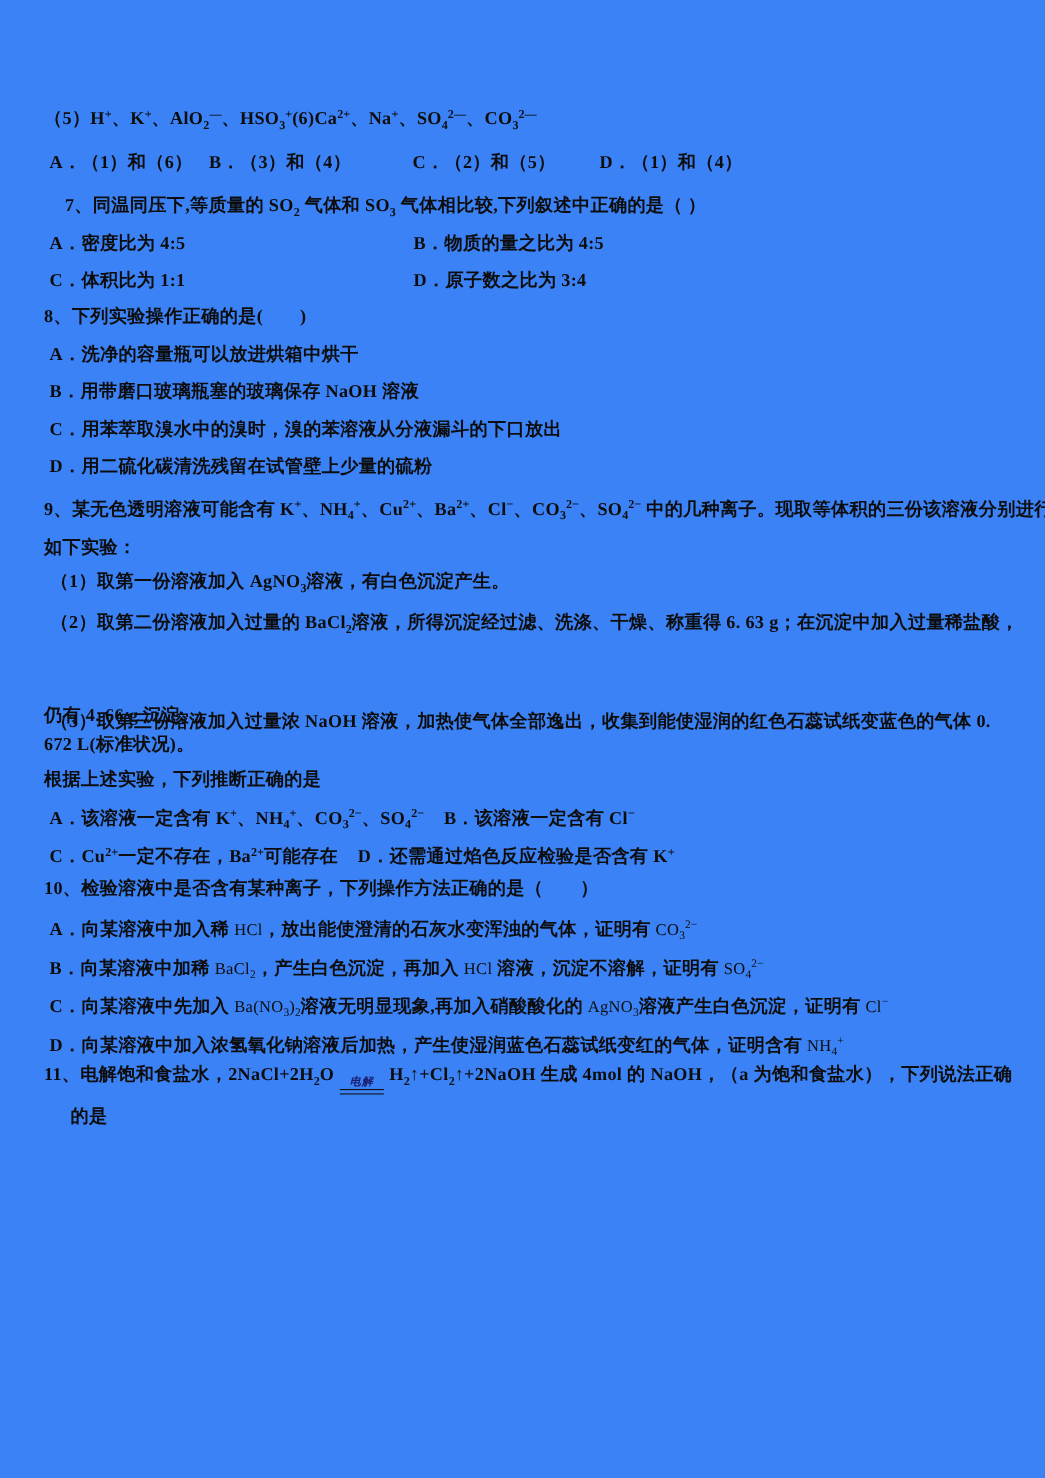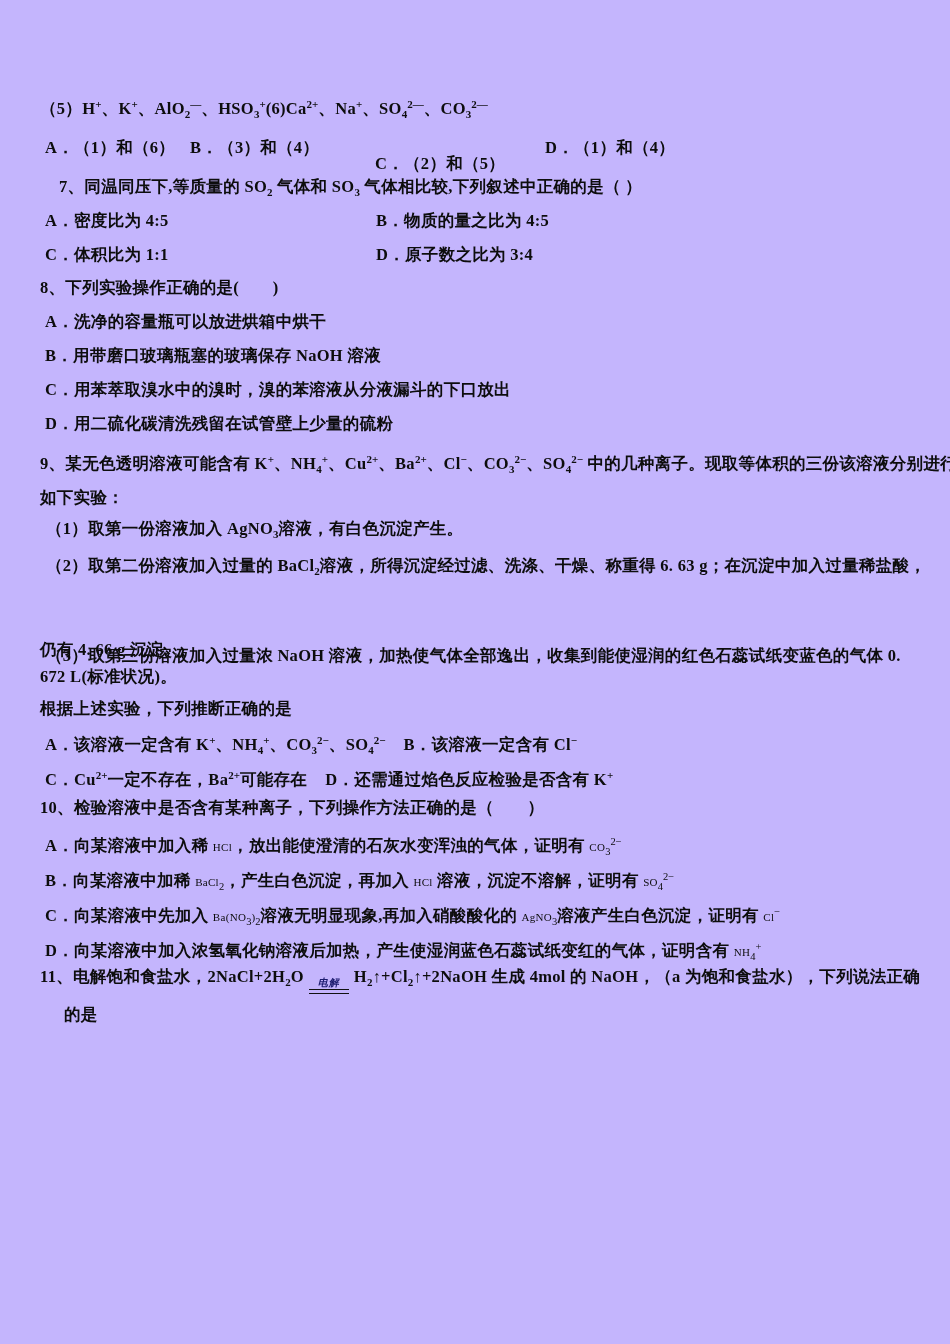--- a/index.html
+++ b/index.html
@@ -17,36 +17,36 @@
     white-space:nowrap;
     font-size:16.5px;
     line-height:23px;
     font-weight:600;
     letter-spacing:0.3px;
   }
   .n{font-weight:600;}
   .b{font-weight:700;}
   .bsub{font-weight:700;font-size:11px;vertical-align:-4px;letter-spacing:0;}
   .bsup{font-weight:700;font-size:11px;vertical-align:6px;letter-spacing:0;}
-  .m{font-weight:500;font-size:11px;}
+  .m{font-weight:500;font-size:15px;}
   .msub{font-weight:500;font-size:10.5px;vertical-align:-4px;letter-spacing:0;}
   .msup{font-weight:500;font-size:10.5px;vertical-align:6px;letter-spacing:0;}
   .gap{display:inline-block;height:1px;}
   .cond{display:inline-block;vertical-align:-4px;margin:0 5px;text-align:center;}
   .cond .ct{display:block;font-size:10px;line-height:10px;font-weight:700;letter-spacing:1px;font-style:italic;}
   .cond .cl{display:block;width:40px;height:3px;border-top:1.6px solid #111;border-bottom:1.6px solid #111;margin-top:1px;}
 </style>
 </head>
 <body>
 
-<div class="page" style="background: #c4b5fd; color: rgb(13, 13, 13);">
+<div class="page" style="background: #3b82f6; color: rgb(13, 13, 13);">
     <div class="line" style="left: 40px; top: 93px;"><span class="n">（5）</span><span class="b">H</span><span class="bsup">+</span><span class="b">、K</span><span class="bsup">+</span><span class="b">、AlO</span><span class="bsub">2</span><span class="bsup">—</span><span class="b">、HSO</span><span class="bsub">3</span><span class="bsup">+</span><span class="b">(6)Ca</span><span class="bsup">2+</span><span class="b">、Na</span><span class="bsup">+</span><span class="b">、SO</span><span class="bsub">4</span><span class="bsup">2—</span><span class="b">、CO</span><span class="bsub">3</span><span class="bsup">2—</span></div>
     <div class="line" style="left: 45px; top: 136px;"><span class="b">A．</span><span class="n">（1）和（6）</span></div>
     <div class="line" style="left: 190px; top: 136px;"><span class="b">B．</span><span class="n">（3）和（4）</span></div>
-    <div class="line" style="left: 375px; top: 136px; margin-top: 16px;"><span class="b">C．</span><span class="n">（2）和（5）</span></div>
+    <div class="line" style="left: 375px; top: 136px;"><span class="b">C．</span><span class="n">（2）和（5）</span></div>
     <div class="line" style="left: 545px; top: 136px;"><span class="b">D．</span><span class="n">（1）和（4）</span></div>
     <div class="line" style="left: 40px; top: 175px; margin-left: 19px;"><span class="n">7、同温同压下,等质量的 </span><span class="b">SO</span><span class="bsub">2</span><span class="n"> 气体和 </span><span class="b">SO</span><span class="bsub">3</span><span class="n"> 气体相比较,下列叙述中正确的是（ ）</span></div>
     <div class="line" style="left: 45px; top: 209px;"><span class="b">A．</span><span class="n">密度比为 </span><span class="b">4:5</span></div>
     <div class="line" style="left: 376px; top: 209px;"><span class="b">B．</span><span class="n">物质的量之比为 </span><span class="b">4:5</span></div>
     <div class="line" style="left: 45px; top: 243px;"><span class="b">C．</span><span class="n">体积比为 </span><span class="b">1:1</span></div>
     <div class="line" style="left: 376px; top: 243px;"><span class="b">D．</span><span class="n">原子数之比为 </span><span class="b">3:4</span></div>
     <div class="line" style="left: 40px; top: 276px;"><span class="n">8、下列实验操作正确的是(　　)</span></div>
     <div class="line" style="left: 45px; top: 310px;"><span class="b">A．</span><span class="n">洗净的容量瓶可以放进烘箱中烘干</span></div>
     <div class="line" style="left: 45px; top: 378px;"><span class="b">C．</span><span class="n">用苯萃取溴水中的溴时，溴的苯溶液从分液漏斗的下口放出</span></div>
     <div class="line" style="left: 45px; top: 344px;"><span class="b">B．</span><span class="n">用带磨口玻璃瓶塞的玻璃保存 </span><span class="b">NaOH</span><span class="n"> 溶液</span></div>

